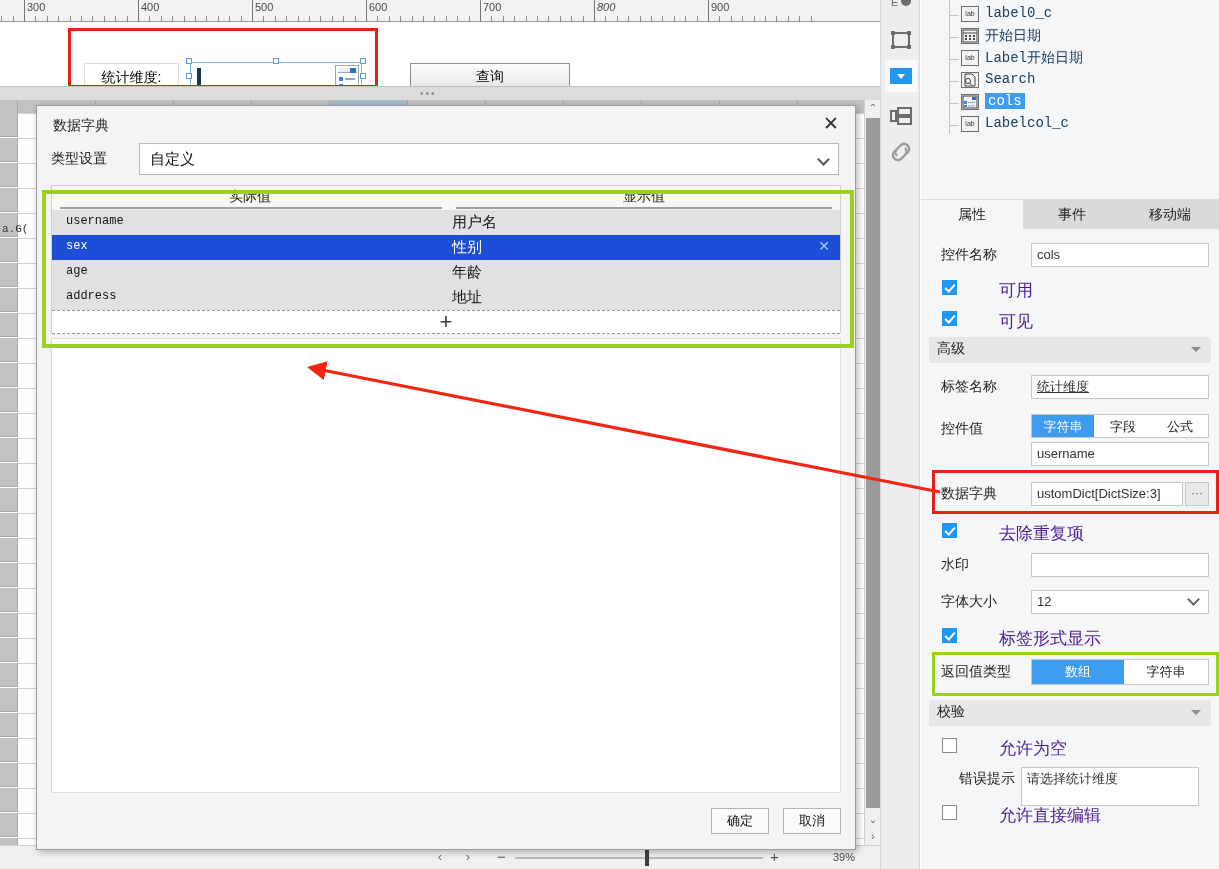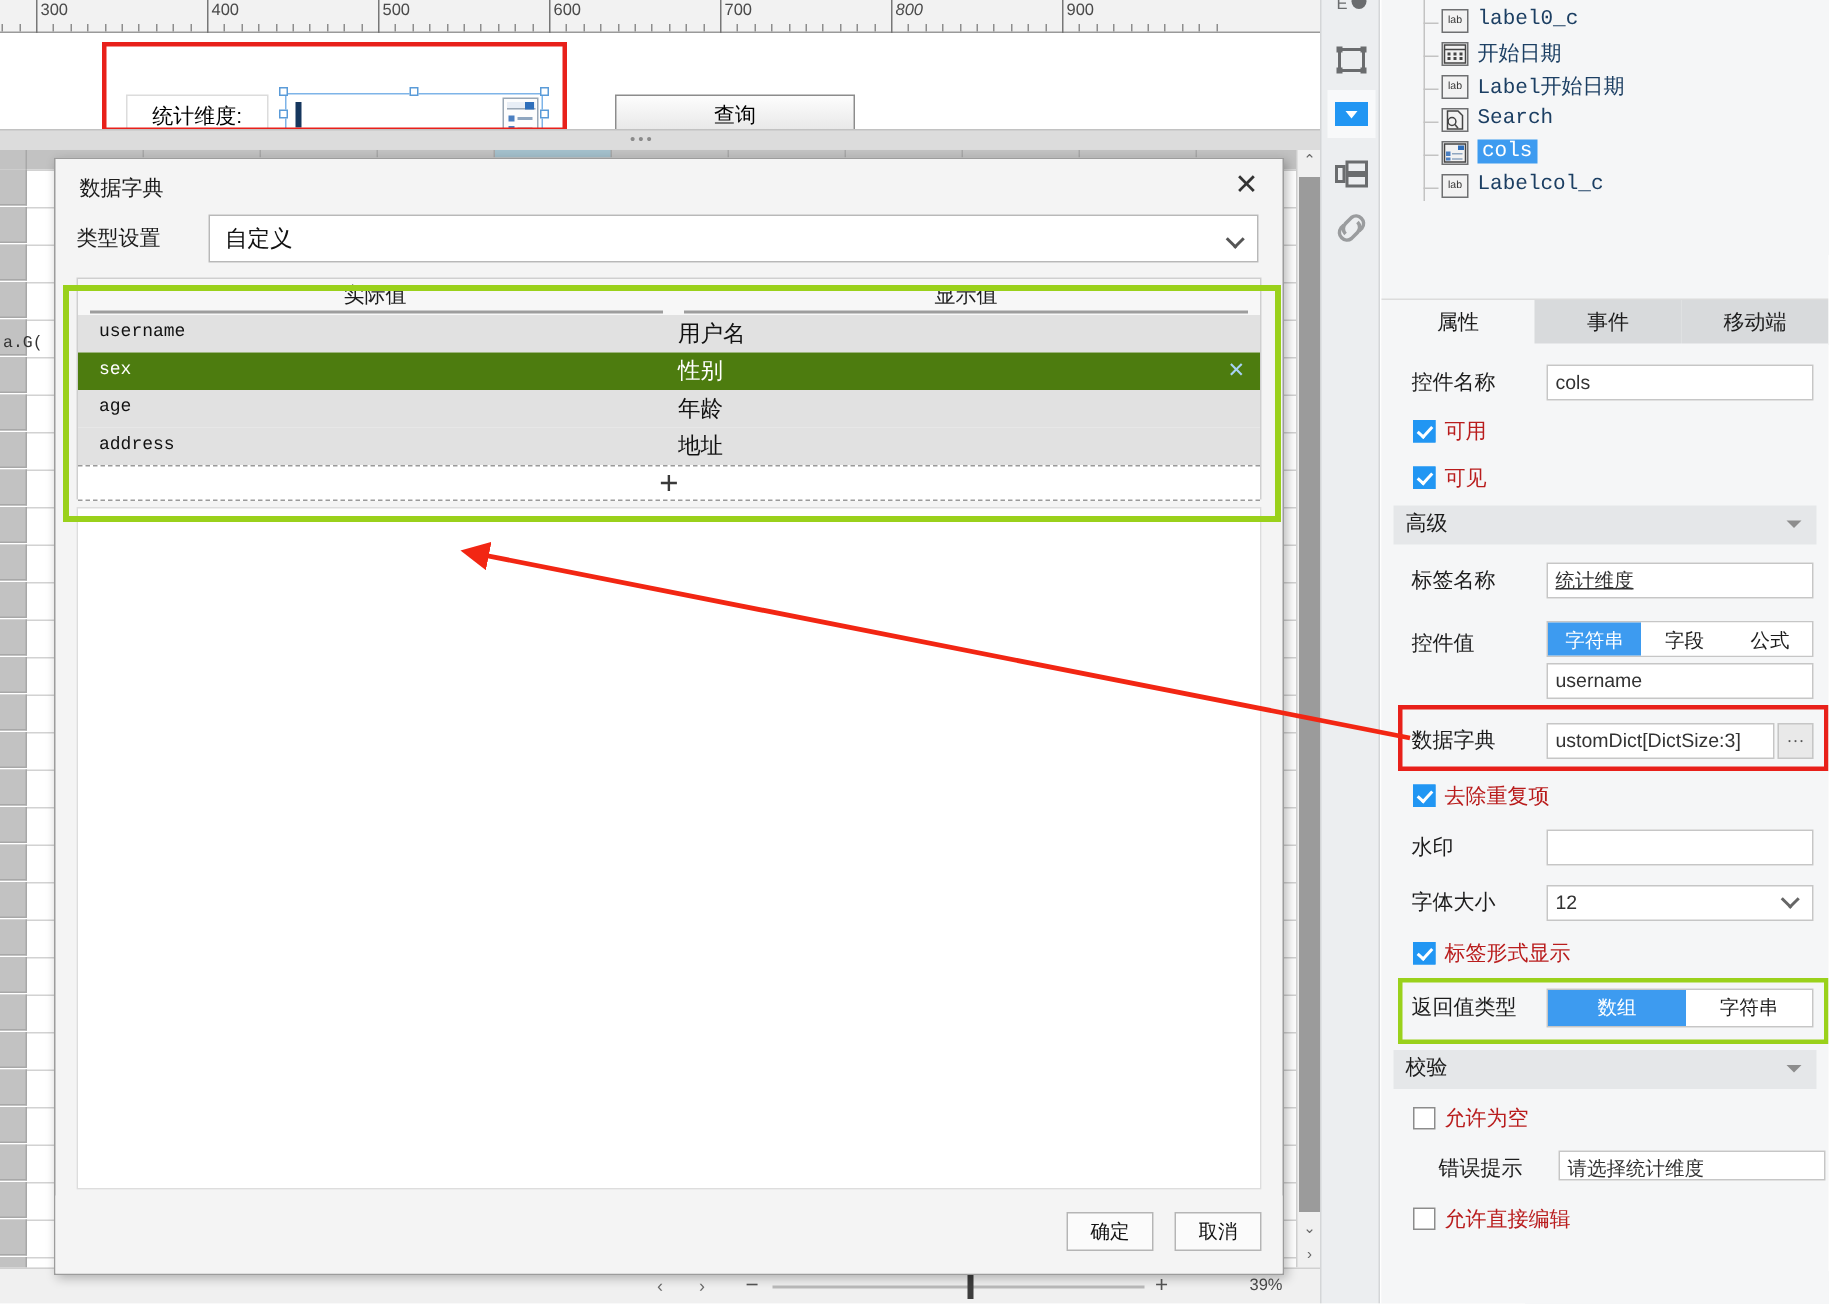--- a/index.html
+++ b/index.html
@@ -178,21 +178,21 @@
   #tbl-head .th.c1 { left: 0; width: 396px; }
   #tbl-head .th.c2 { left: 396px; width: 392px; }
   #tbl-head .sep { position: absolute; top: 21px; height: 2px; background: #9d9d9d; }
   #tbl-head .sep.s1 { left: 8px; width: 382px; }
   #tbl-head .sep.s2 { left: 404px; width: 376px; }
 
   .drow {
     position: absolute; left: 0; width: 788px; height: 25px;
     background: #e1e1e1;
   }
-  .drow.sel { background: #4d7c0f; }
+  .drow.sel { background: #1d4ed8; }
   .drow .actual {
     position: absolute; left: 14px; top: 4px; font-size: 12px; color: #111;
     font-family: "Liberation Mono", monospace;
   }
   .drow.sel .actual { color: #ffffff; }
   .drow .display {
     position: absolute; left: 400px; top: 3px; font-size: 15px; color: #111;
   }
   .drow.sel .display { color: #ffffff; }
   .drow .delx {
@@ -291,21 +291,21 @@
   .pcheck.on {
     background: #2196f3; border: 1px solid #2196f3;
   }
   .pcheck.on:after {
     content: "";
     position: absolute; left: 4px; top: 1px; width: 4px; height: 8px;
     border-right: 2px solid #fff; border-bottom: 2px solid #fff;
     transform: rotate(42deg);
   }
   .pcheck.off { background: #ffffff; border: 1px solid #8c8c8c; }
-  .pchecklabel { position: absolute; font-size: 14px; color: #b91c1c; }
+  .pchecklabel { position: absolute; font-size: 17px; color: #4c1d95; margin-left: 36px; }
   .sectionbar {
     position: absolute; left: 8px; width: 282px; height: 26px;
     background: #e5e7e9;
   }
   .sectionbar .stitle { position: absolute; left: 8px; top: 3px; font-size: 14px; color: #1c1c1c; }
   .sectionbar .scaret {
     position: absolute; right: 10px; top: 10px; width: 0; height: 0;
     border-left: 5px solid transparent; border-right: 5px solid transparent;
     border-top: 5px solid #8d8d8d;
   }
@@ -786,21 +786,21 @@
         <span class="scaret"></span>
       </div>
 
       <div class="prow" style="top:508px; height:22px;">
         <span class="pcheck off" style="left:21px; top:1px;"></span>
         <span class="pchecklabel" style="left:42px; top:0;">允许为空</span>
       </div>
 
       <div class="prow" style="top:538px; height:26px;">
         <span class="plabel" style="left:38px; top:3px;">错误提示</span>
-        <div class="pinput" style="left:118px; top:0; width:178px; height:20px;">请选择统计维度</div>
+        <div class="pinput" style="left:100px; top:0; width:178px; height:39px;">请选择统计维度</div>
       </div>
 
       <div class="prow" style="top:575px; height:22px;">
         <span class="pcheck off" style="left:21px; top:1px;"></span>
         <span class="pchecklabel" style="left:42px; top:0;">允许直接编辑</span>
       </div>
 
 
     </div>
   </div>

